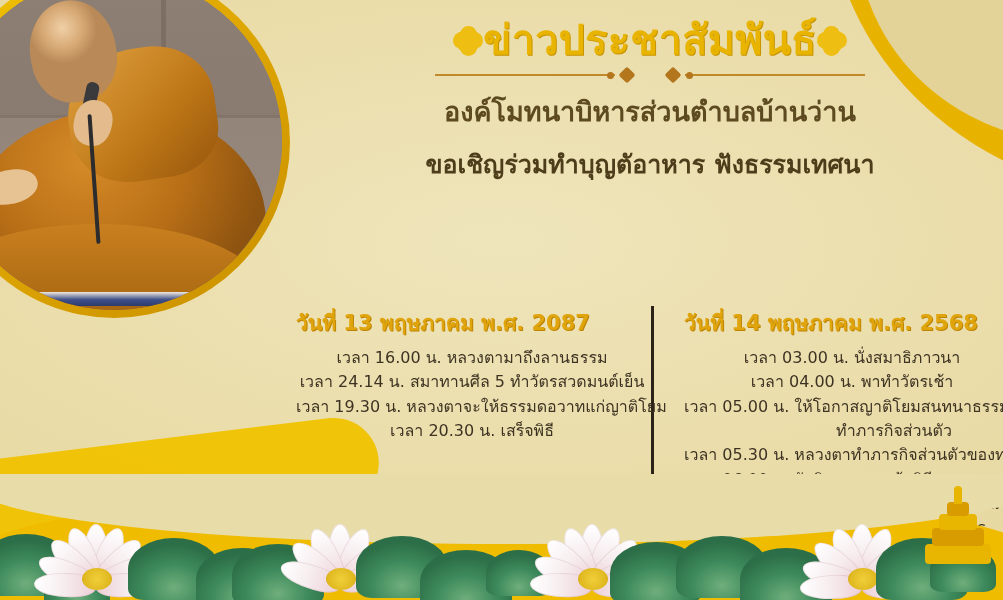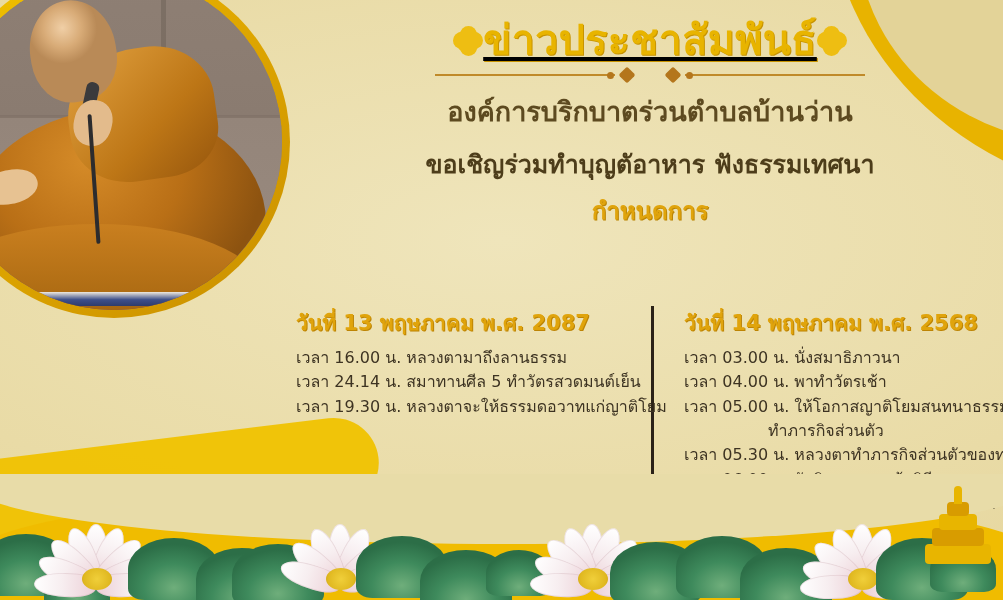--- a/index.html
+++ b/index.html
@@ -89,21 +89,21 @@
   .ph-mat{
     position:absolute;left:24px;bottom:4px;width:250px;height:14px;
     background:linear-gradient(180deg,#efe9de 0%,#3d4f8a 55%,#2e3c6c 100%);
     border-radius:4px;
   }
 
   
   .head{
     position:absolute;left:310px;top:18px;width:680px;text-align:center;
   }
-  .title-row{display:flex;align-items:center;justify-content:center;text-decoration:underline;}
+  .title-row{display:flex;align-items:center;justify-content:center;}
   .quatrefoil{
     width:30px;height:30px;position:relative;flex:0 0 auto;
   }
   .quatrefoil span{
     position:absolute;width:17px;height:17px;background:#eebe12;border-radius:50%;
   }
   .quatrefoil span:nth-child(1){left:6.5px;top:0;}
   .quatrefoil span:nth-child(2){left:6.5px;bottom:0;}
   .quatrefoil span:nth-child(3){left:0;top:6.5px;}
   .quatrefoil span:nth-child(4){right:0;top:6.5px;}
@@ -157,21 +157,21 @@
   .col-right{width:336px;padding-left:22px;}
   .vline{
     position:absolute;left:651px;top:306px;width:3px;height:212px;
     background:#2b2218;
   }
   .day-title{
     font-size:21px;font-weight:bold;color:#e0a40c;margin-bottom:7px;
     text-shadow:1px 1px 0 #bd8404;
   }
   .item{
-    font-size:16px;color:#3d3322;line-height:1.52;white-space:nowrap;
+    font-size:16px;color:#3d3322;line-height:1.52;white-space:nowrap;text-align:center;
   }
   .item.wrapcont{padding-left:94px;white-space:nowrap;}
   .col-right .item.wrapcont{padding-left:84px;}
 
   
   .band{
     position:absolute;left:-30px;bottom:-18px;width:1070px;height:130px;
     background:#f0bc00;border-radius:50% 50% 0 0/70px 70px 0 0;
   }
   .band-top{
@@ -260,33 +260,33 @@
 
     <div class="divider">
       <span class="bar l"></span>
         <span class="bar r"></span>
       <span class="dot o1"></span>
         <span class="dot o2"></span>
       <span class="dia d1"></span>
         <span class="dia d2"></span>
     </div>
 
-    <div class="org">องค์การบริกบาตร่วนตำบลบ้านว่าน</div>
+    <div class="org">องค์โมทนาบิหารส่วนตำบลบ้านว่าน</div>
     <div class="invite">ขอเชิญร่วมทำบุญตัอาหาร ฟังธรรมเทศนา</div>
-    <div class="agenda">กำหนดการ</div>
   </div>
 
   <div class="vline"></div>
   <div class="sched">
 
     <div class="col col-left">
       <div class="day-title">วันที่ 13 พฤษภาคม พ.ศ. 2087</div>
       <div class="item">เวลา 16.00 น. หลวงตามาถึงลานธรรม</div>
       <div class="item">เวลา 24.14 น. สมาทานศีล 5 ทำวัตรสวดมนต์เย็น</div>
       <div class="item">เวลา 19.30 น. หลวงตาจะให้ธรรมดอวาทแก่ญาติโยม</div>
+      <div class="item">เวลา 20.30 น. เสร็จพิธี</div>
     </div>
 
     <div class="col col-right">
       <div class="day-title">วันที่ 14 พฤษภาคม พ.ศ. 2568</div>
       <div class="item">เวลา 03.00 น. นั่งสมาธิภาวนา</div>
       <div class="item">เวลา 04.00 น. พาทำวัตรเช้า</div>
       <div class="item">เวลา 05.00 น. ให้โอกาสญาติโยมสนทนาธรรมและ</div>
       <div class="item wrapcont">ทำภารกิจส่วนตัว</div>
       <div class="item">เวลา 05.30 น. หลวงตาทำภารกิจส่วนตัวของท่าน</div>
       <div class="item">เวลา 06.00 น. รับบิณฑบาต-เข้าพิธีทางพุทธศาสนา</div>

